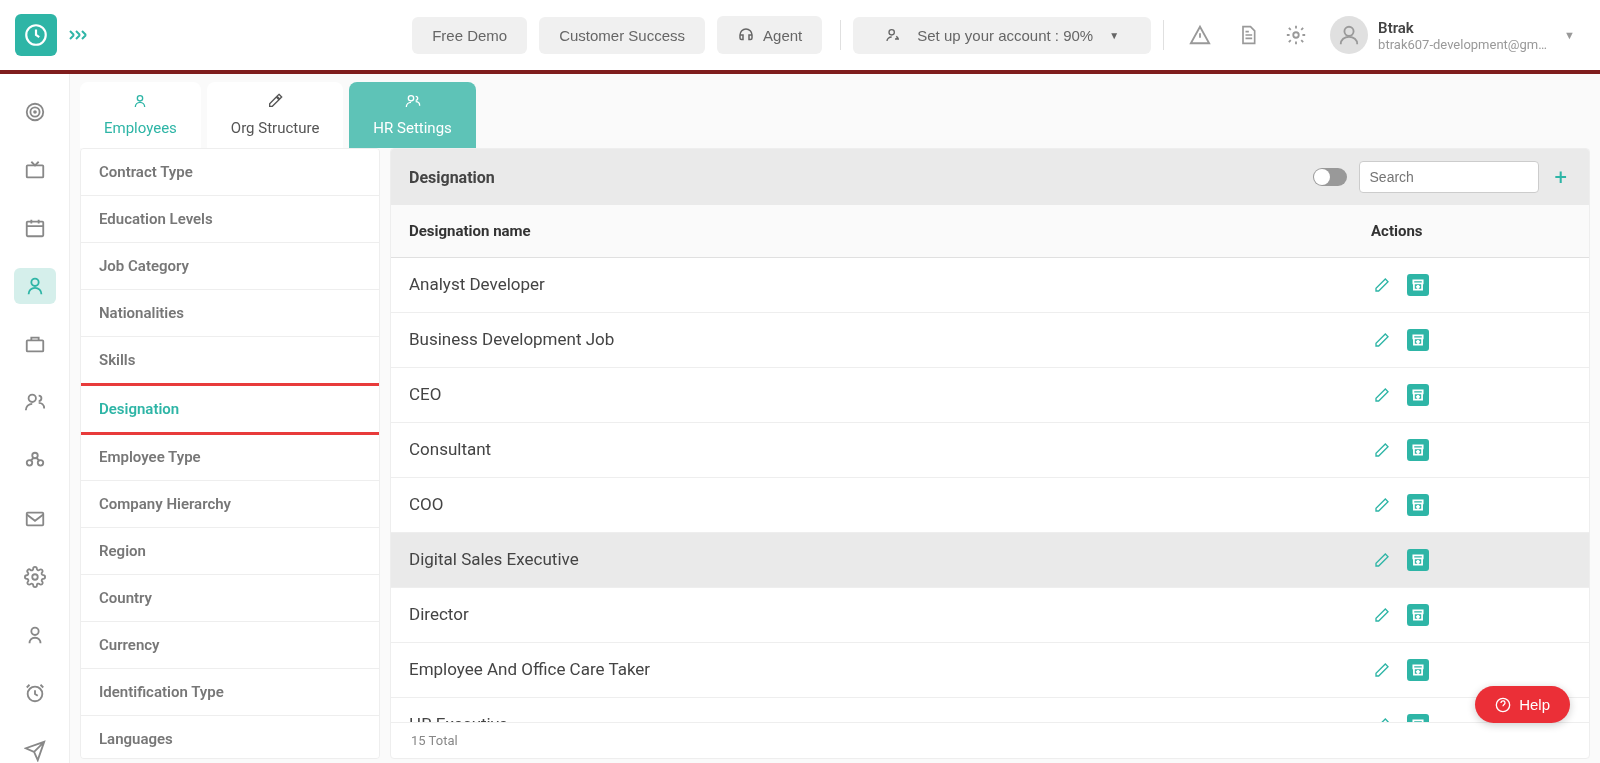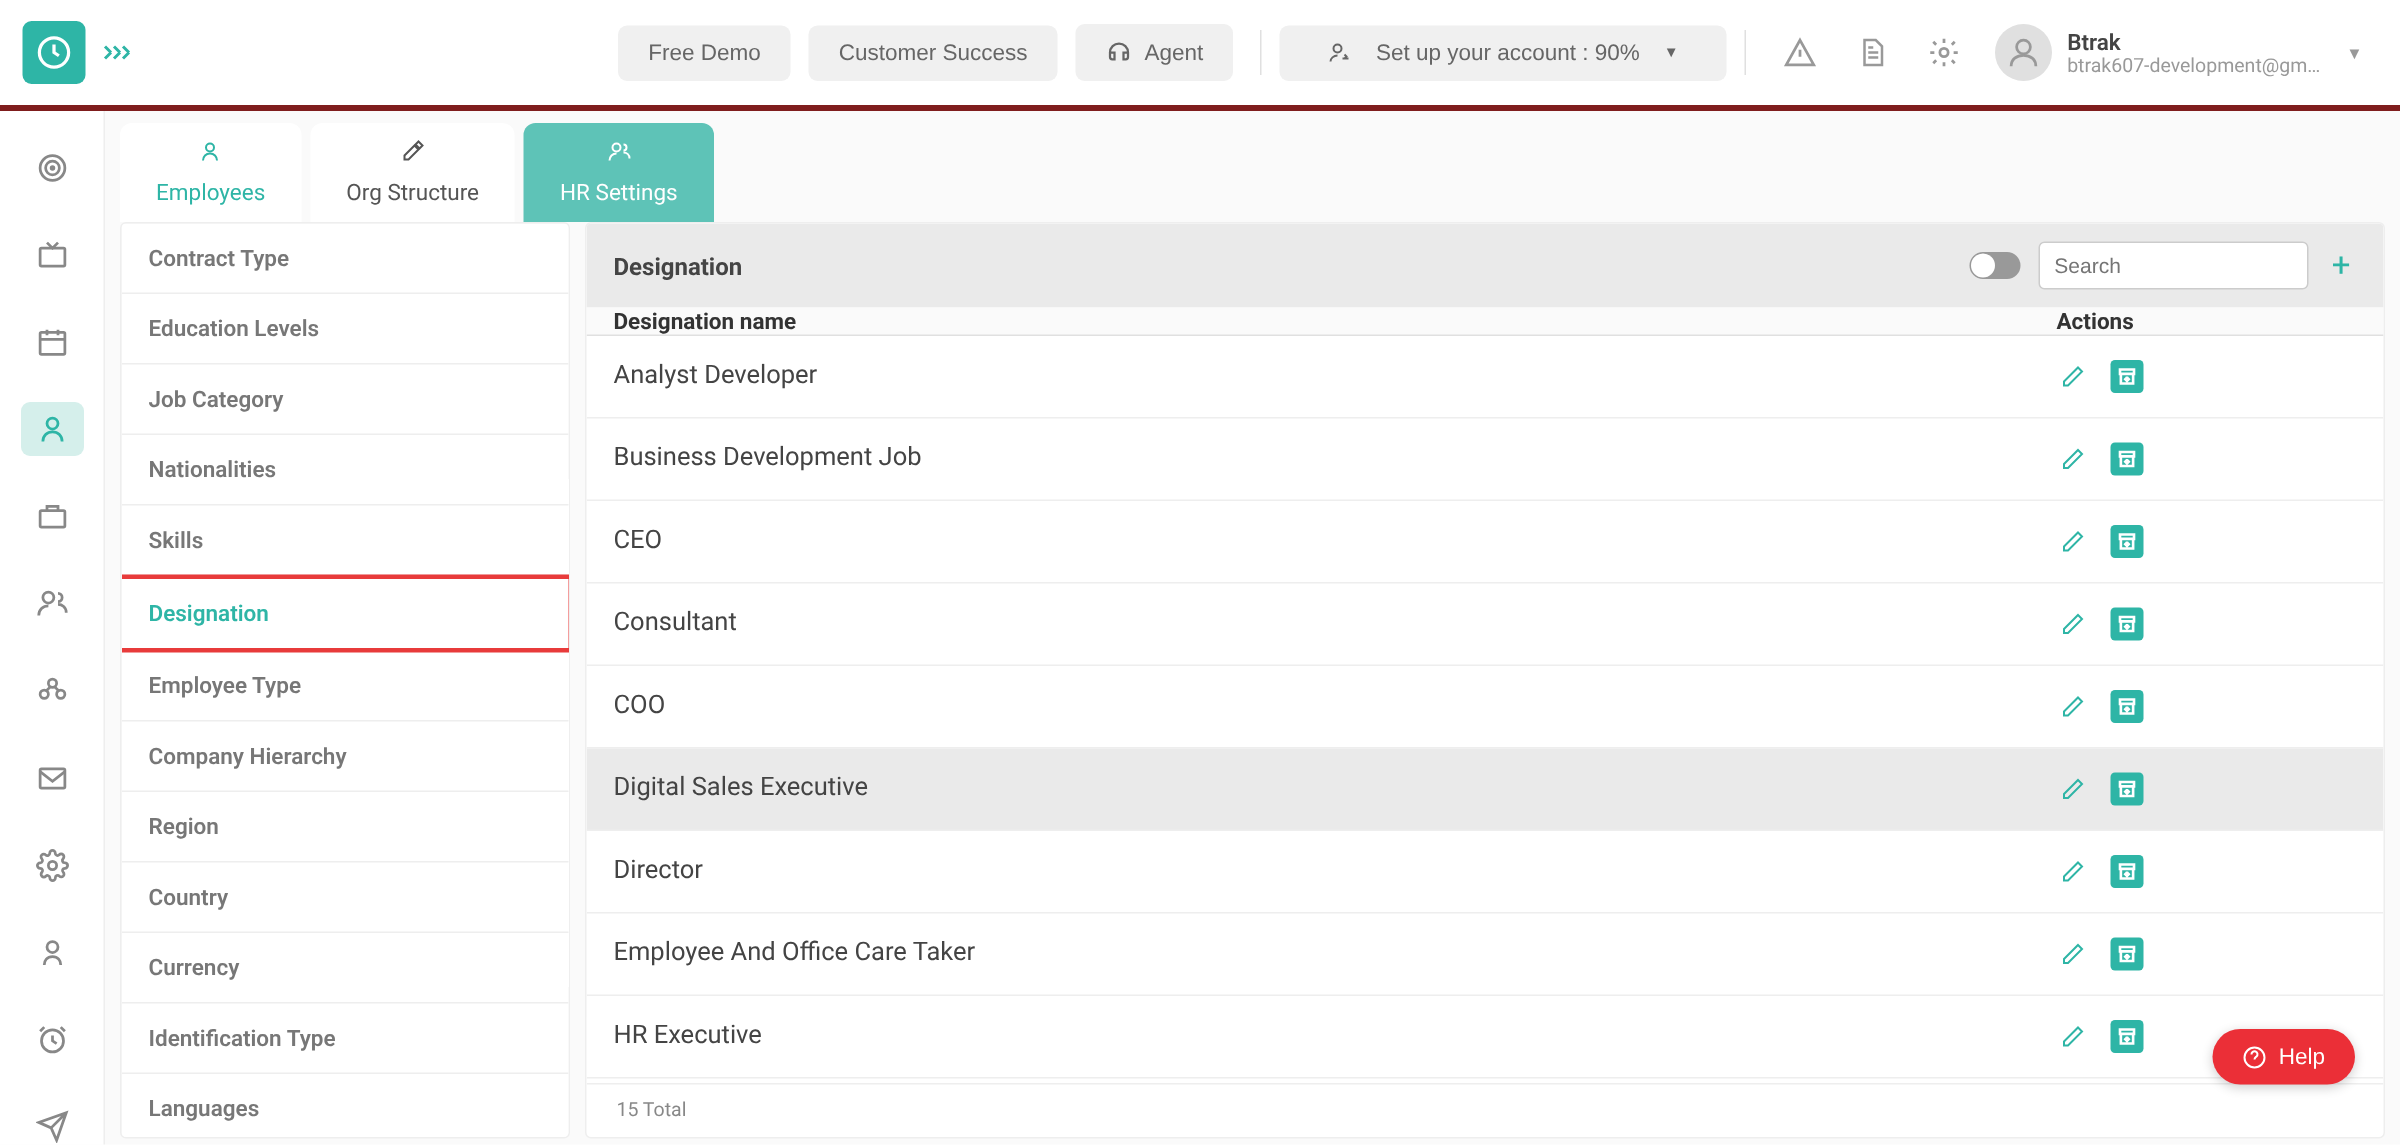--- a/index.html
+++ b/index.html
@@ -238,21 +238,21 @@
       color: #2eb5a6;
       font-size: 22px;
       font-weight: 400;
       cursor: pointer;
       padding: 0 4px;
     }
     
     
     .table-header {
       display: flex;
-      padding: 0 18px;
+      padding: 17px 18px;
       border-bottom: 1px solid #e0e0e0;
       font-weight: 700;
       color: #333;
       font-size: 15px;
       background: #fafafa;
     }
     .th-name { flex: 1; }
     .th-actions { width: 200px; }
     
     .table-body {

